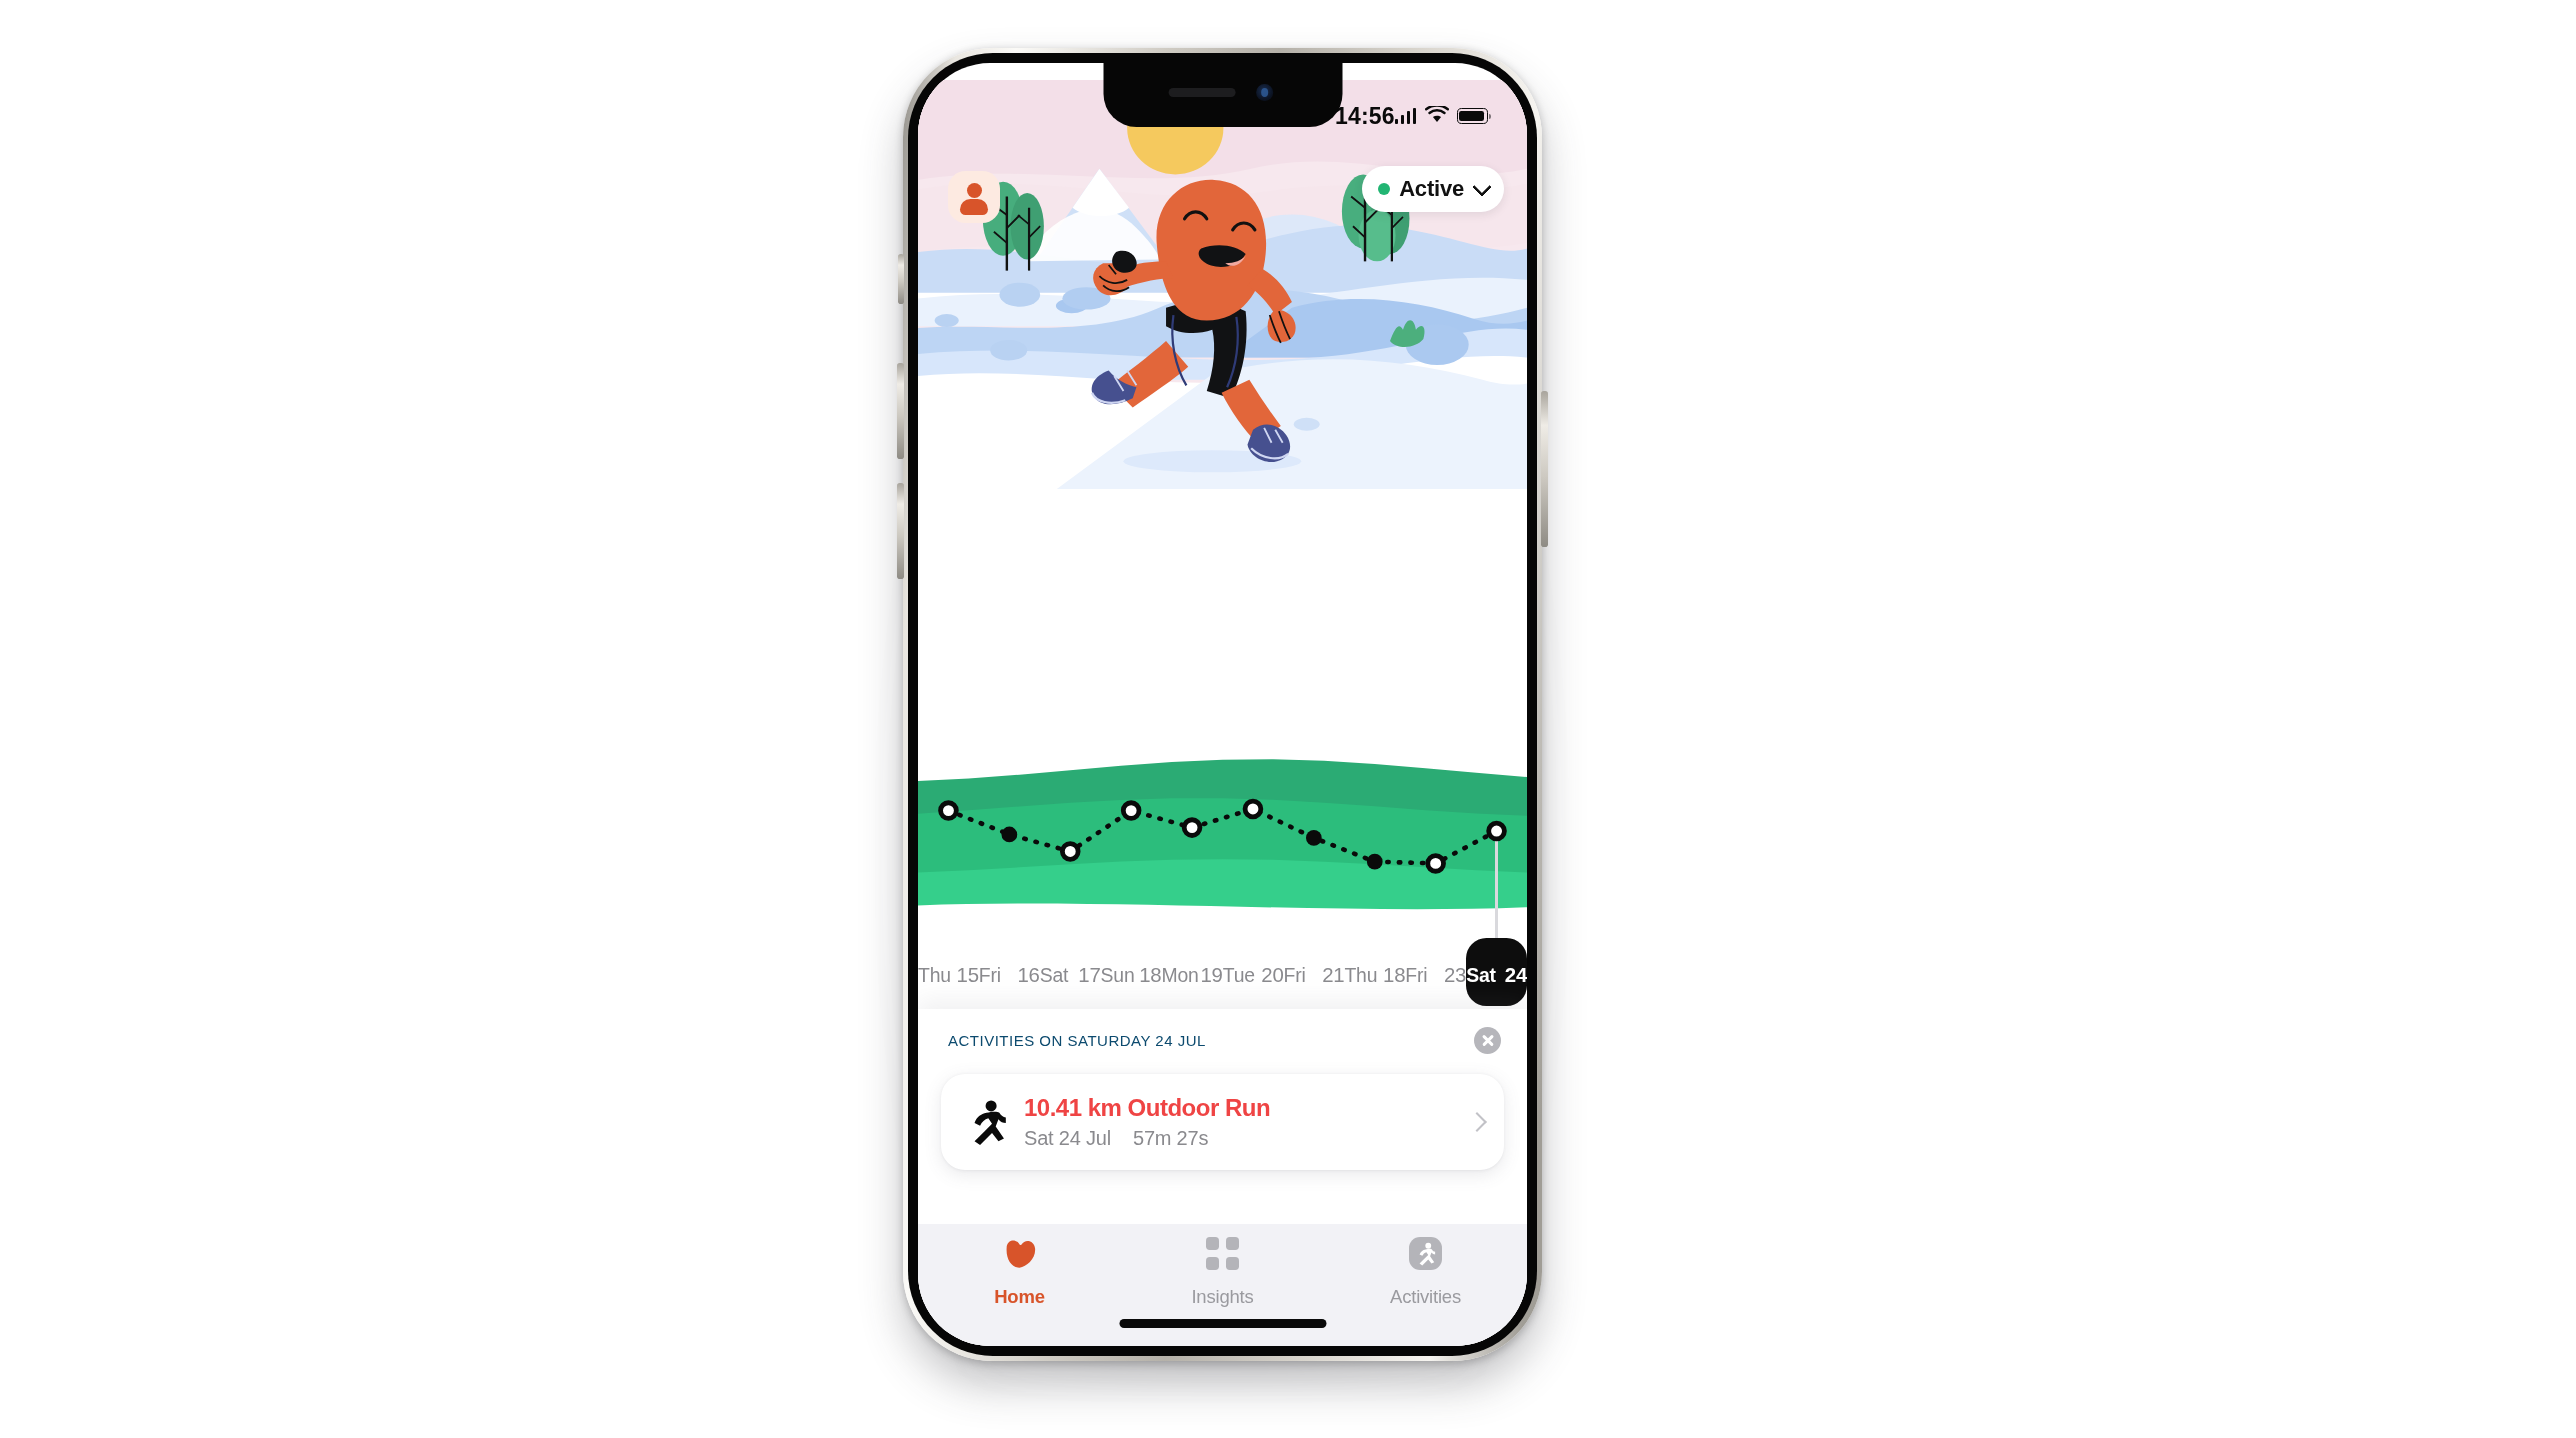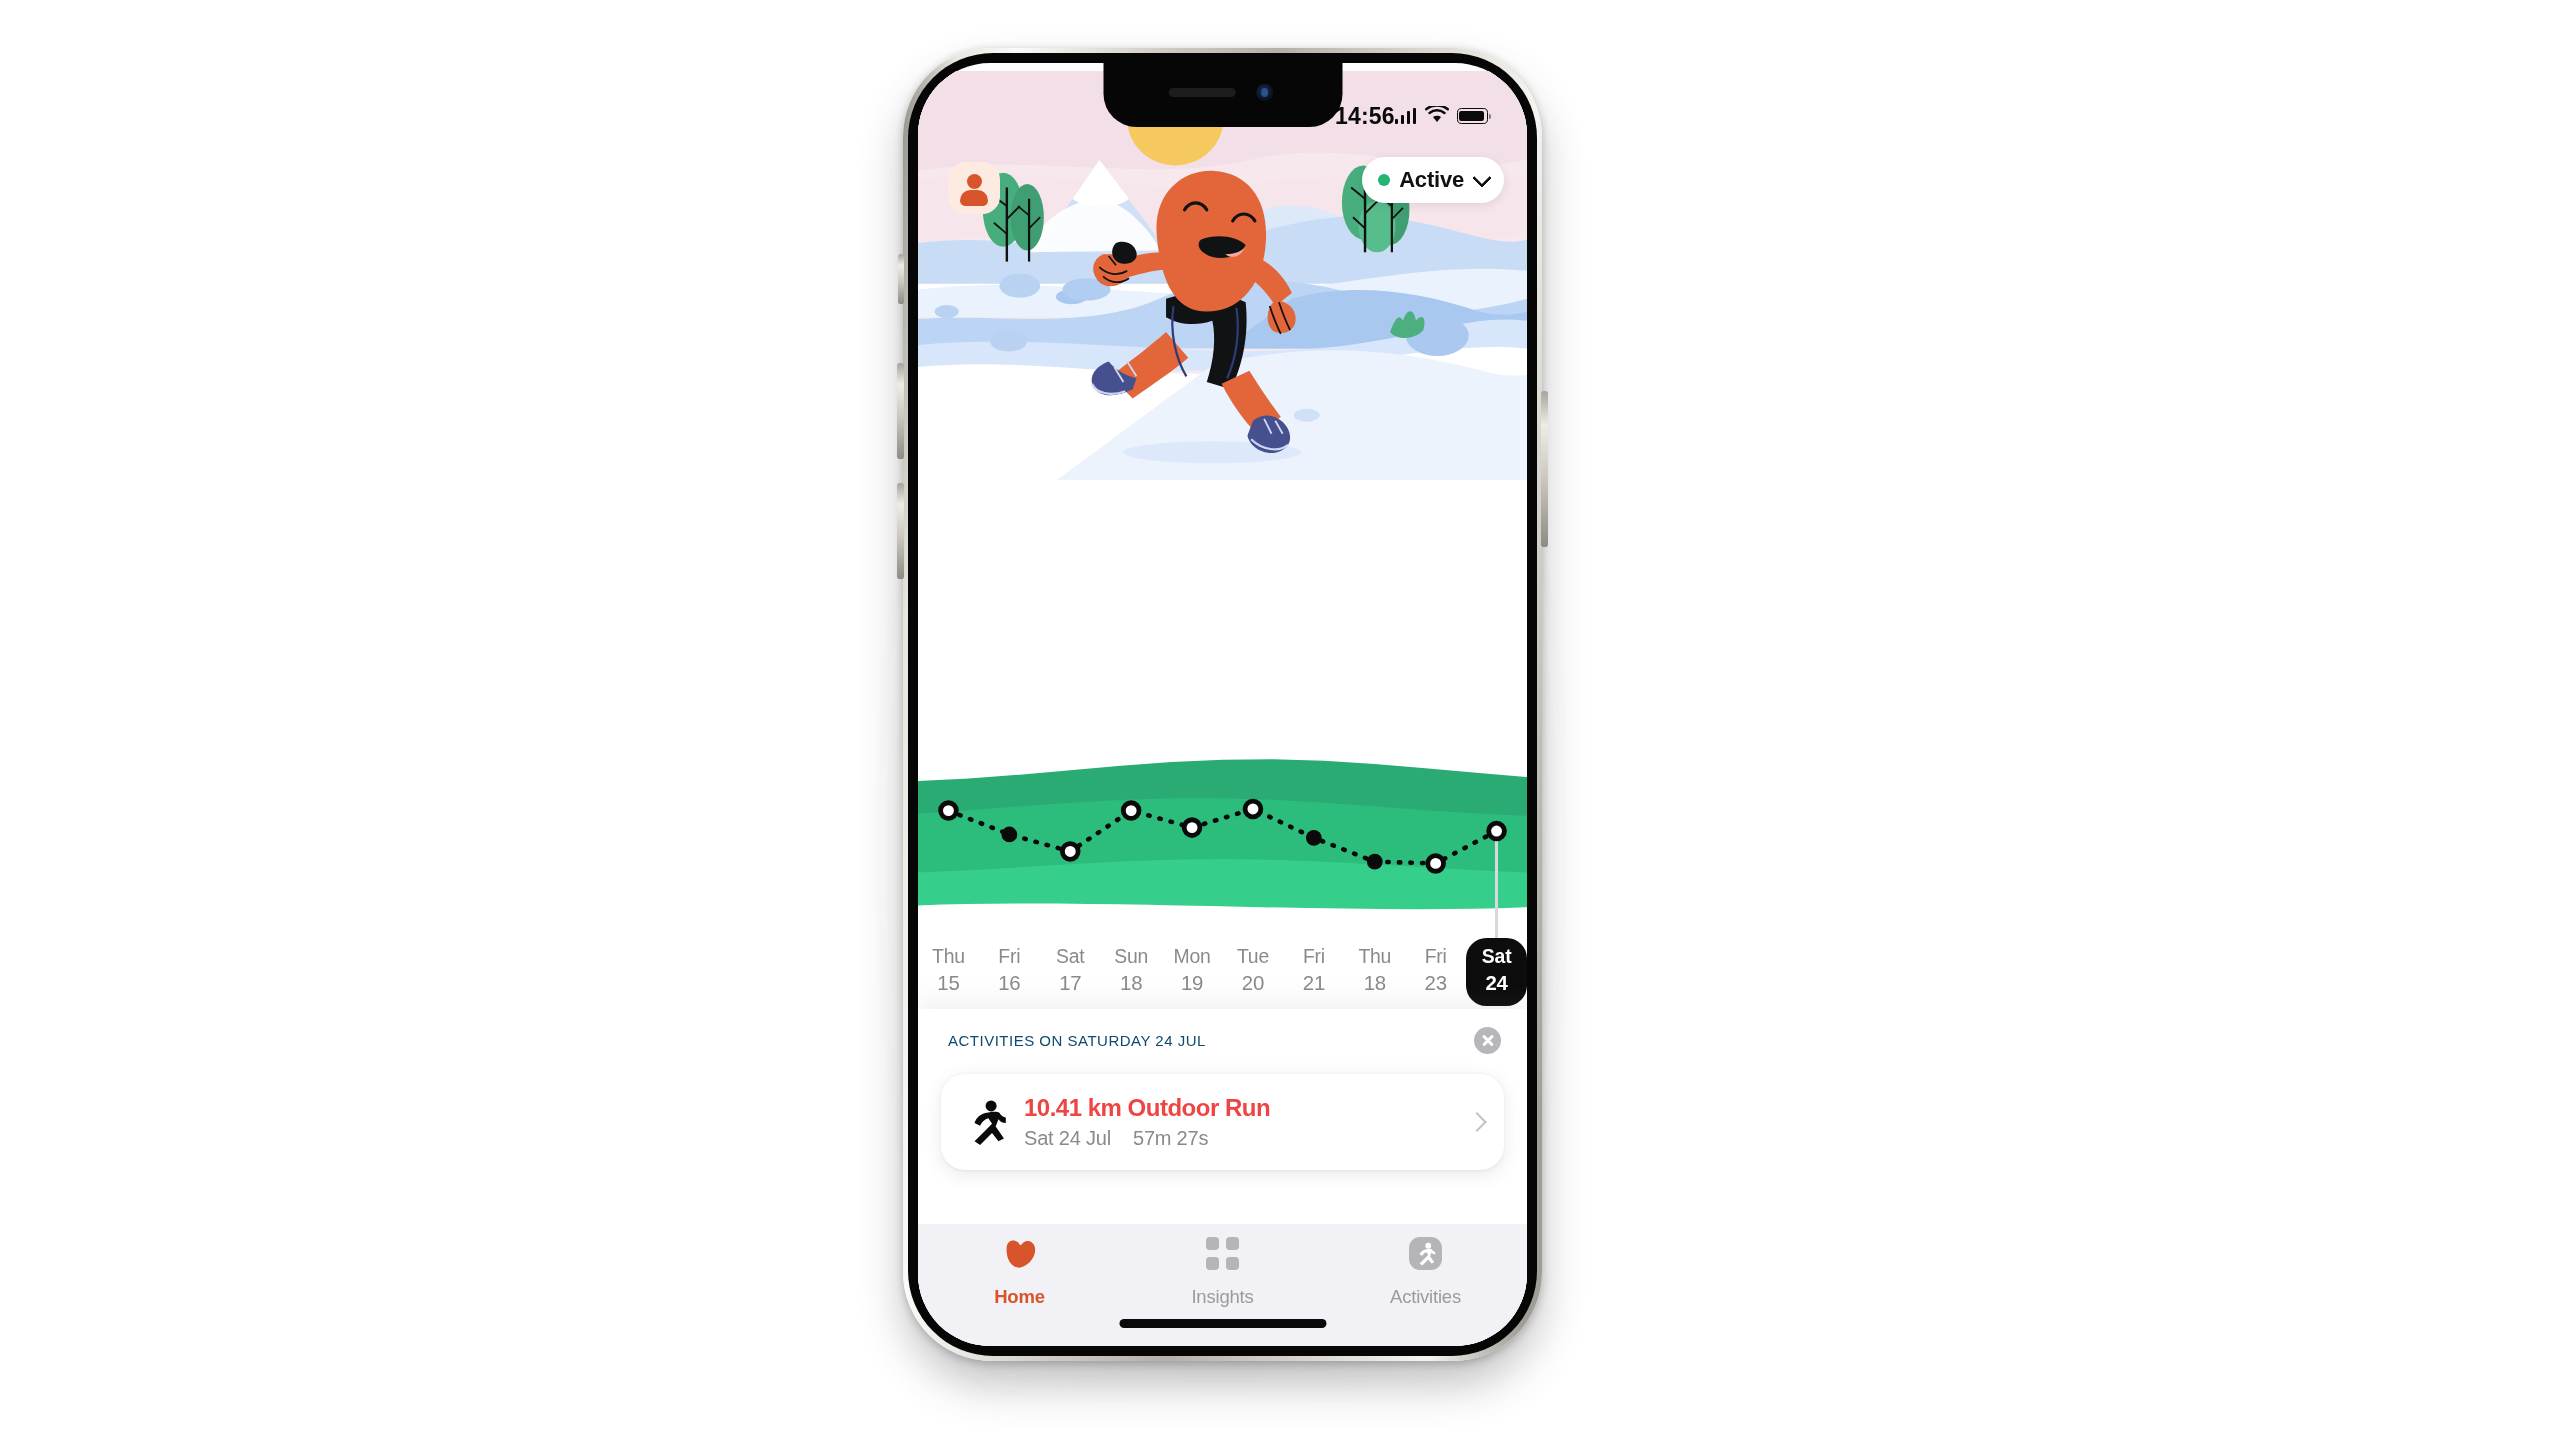--- a/index.html
+++ b/index.html
@@ -94,21 +94,21 @@
     position:relative; padding:1.4px;
   }
   .batt::after{
     content:""; position:absolute; right:-4.2px; top:4.6px; width:2.3px; height:5.6px;
     background:#0a0a0a; border-radius:0 1.9px 1.9px 0; opacity:.5;
   }
   .batt span{ display:block; height:100%; width:92%; background:#0a0a0a; border-radius:2.3px; }
 
   
   .hero {
-    position:absolute; left:0; top:8px; width:100%; height:409px;
+    position:absolute; left:0; top:17px; width:100%; height:409px;
     overflow:hidden;
     background:#f6e9ee;
   }
   .hero svg { position:absolute; left:0; top:0; width:100%; height:100%; display:block; }
 
   .avatar-btn {
     position:absolute; left:30px; top:91px;
     width:52px; height:52px; border-radius:17.6px;
     background:#fdeae1;
     display:flex; align-items:center; justify-content:center;
@@ -138,21 +138,21 @@
 
   
   .chart-zone { position:absolute; left:0; top:687px; width:100%; height:185px; z-index:10; }
   .chart-zone svg { position:absolute; left:0; top:0; width:100%; height:100%; display:block; }
 
   .axis {
     position:absolute; left:0; top:882px; width:100%; height:61px; z-index:14;
     display:flex;
   }
   .axis-cell {
-    flex:1 1 0; display:flex; flex-direction:column; align-items:center; justify-content:flex-start;
+    flex:1 1 0; display:flex; flex-direction:row; align-items:center; justify-content:space-between;
     gap:1.9px; position:relative; cursor:pointer;
   }
   .axis-cell .dw { font-size:19.4px; color:#8a8a8e; letter-spacing:-0.2px; line-height:1.22; }
   .axis-cell .dn { font-size:20.4px; color:#8a8a8e; letter-spacing:-0.2px; line-height:1.22; }
   .axis-cell.sel {
     background:#0d0d0d; border-radius:20.4px; margin:-7.4px 0 0 0; padding-top:7.4px;
   }
   .axis-cell.sel .dw, .axis-cell.sel .dn { color:#fff; font-weight:700; }
   .marker-stem {
     position:absolute; width:2.8px; background:#d9d9dd; z-index:11;

